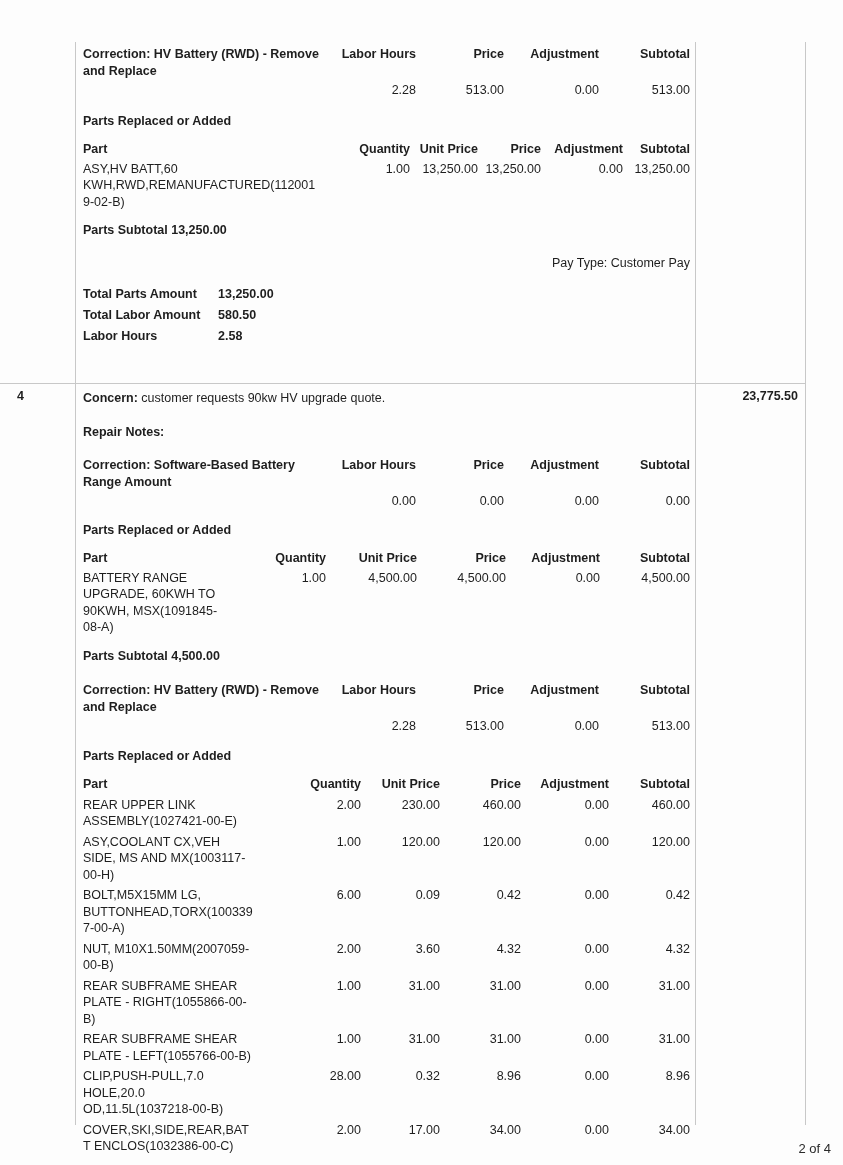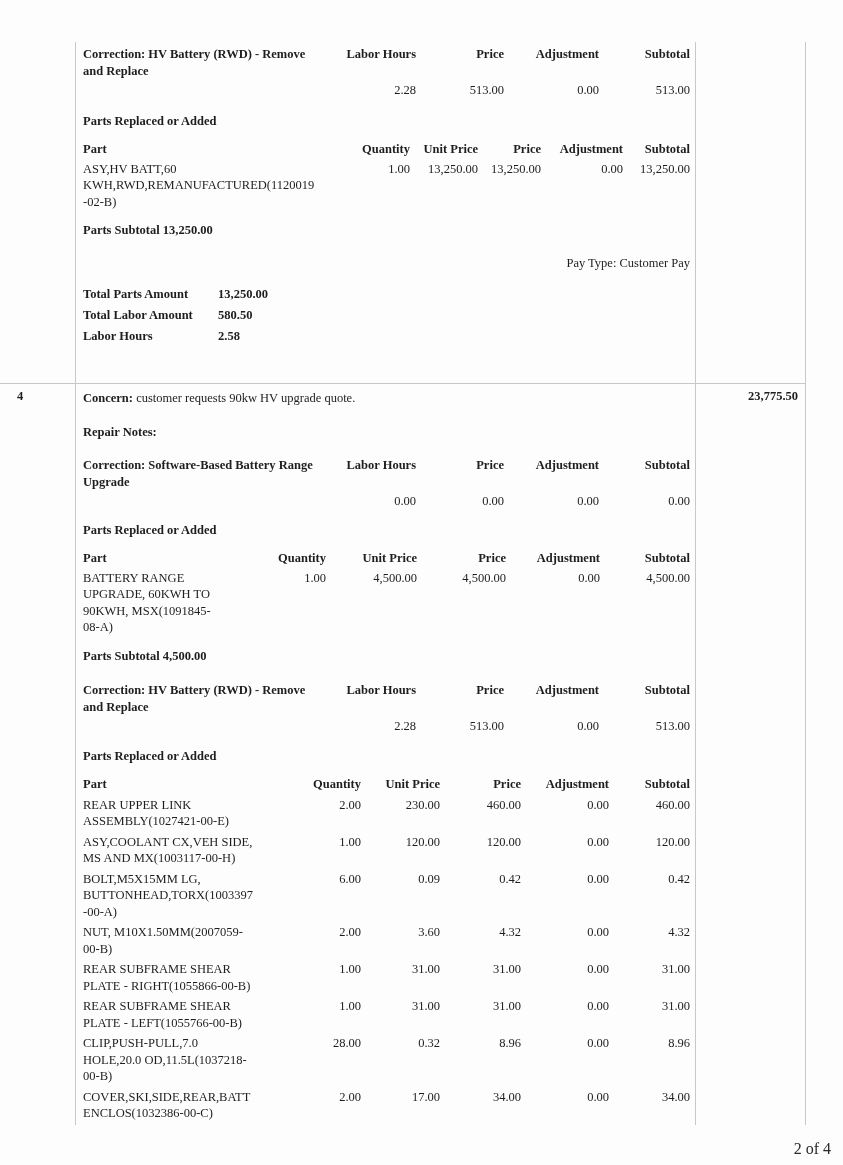--- a/index.html
+++ b/index.html
@@ -1,34 +1,34 @@
 <!DOCTYPE html>
 <html><head>
 <meta charset="utf-8">
 <style>
   html,body{margin:0;padding:0;background:#fdfdfd;}
   .page{
     position:relative;
     width:843px;height:1165px;
     background:#fdfdfd;
-    font-family:Liberation Serif, serif;
+    font-family:Liberation Sans, sans-serif;
     font-size:12.5px;line-height:16.5px;
     color:#1e1e1e;
     overflow:hidden;
   }
   .vline{position:absolute;top:42px;height:1083px;width:1px;background:#c8c8c8;}
   .hsep{position:absolute;left:0;top:383px;width:806px;height:1px;background:#c8c8c8;}
   .bold{font-weight:bold;}
   .r{text-align:right;}
   .block{position:absolute;left:83px;width:607px;}
   .block-top{top:46px;}
   .block-row4{top:390px;}
   .item-number{position:absolute;left:17px;top:388px;font-weight:bold;}
   .item-amount{position:absolute;right:45px;top:388px;font-weight:bold;}
-  .page-number{position:absolute;right:12px;top:1141px;font-size:16px;color:#2a2a2a;}
+  .page-number{position:absolute;right:12px;top:1141px;font-size:13px;color:#2a2a2a;}
 
   
   .corr-grid{display:grid;grid-template-columns:240px 93px 88px 95px 91px;row-gap:3px;}
   
   .parts-grid-c{display:grid;grid-template-columns:240px 87px 68px 63px 82px 67px;row-gap:3px;}
   
   .parts-grid-d{display:grid;grid-template-columns:150px 93px 91px 89px 94px 90px;row-gap:3px;}
   
   .parts-grid-b{display:grid;grid-template-columns:178px 100px 79px 81px 88px 81px;row-gap:4px;}
   .part-name{overflow-wrap:break-word;word-wrap:break-word;padding-right:6px;}
@@ -104,21 +104,21 @@
   <div class="block block-row4">
 
     <div>
       <span class="bold">Concern:</span>
       <span>customer requests 90kw HV upgrade quote.</span>
     </div>
 
     <div class="bold mt17">Repair Notes:</div>
 
     <div class="corr-grid mt17">
-      <div class="bold">Correction: Software-Based Battery Range Upgrade</div>
+      <div class="bold">Correction: Software-Based Battery Range Amount</div>
       <div class="bold r">Labor Hours</div>
       <div class="bold r">Price</div>
       <div class="bold r">Adjustment</div>
       <div class="bold r">Subtotal</div>
       <div></div>
       <div class="r">0.00</div>
       <div class="r">0.00</div>
       <div class="r">0.00</div>
       <div class="r">0.00</div>
     </div>

